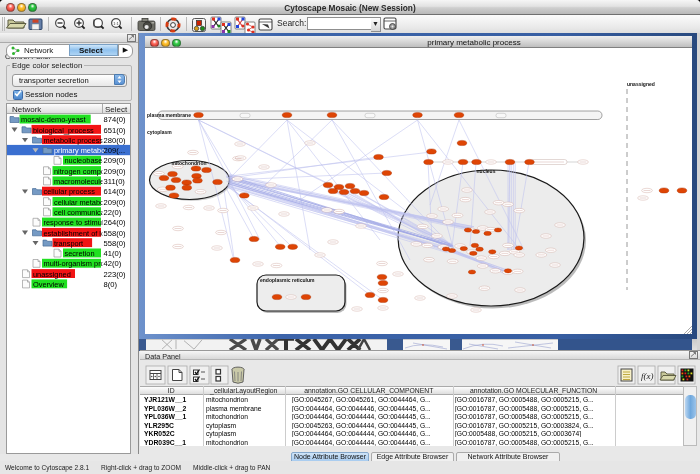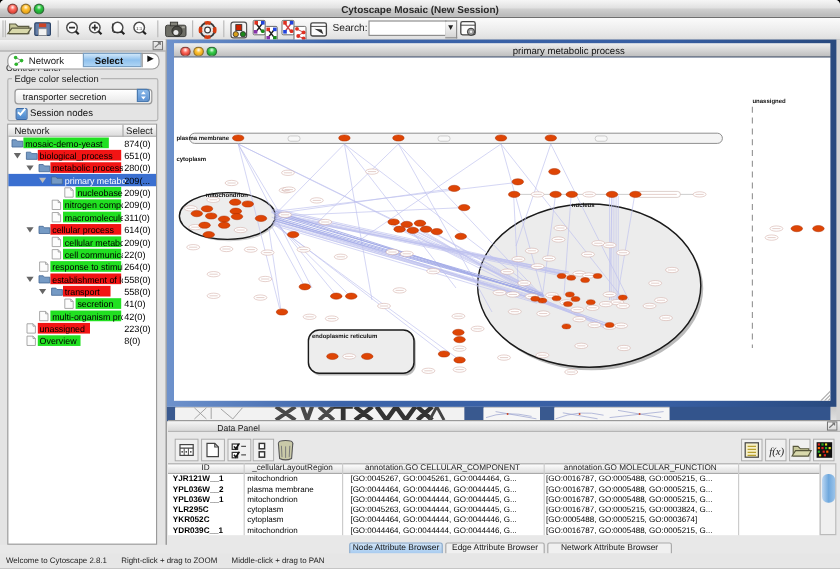--- a/index.html
+++ b/index.html
@@ -586,21 +586,21 @@
     <text x="260" y="281.5" font-size="5px" font-weight="bold" fill="#111" font-family="Liberation Sans">endoplasmic reticulum</text>
     <text x="627" y="86" font-size="5px" font-weight="bold" fill="#111" font-family="Liberation Sans">unassigned</text>
     <g stroke="#aaa" stroke-width="1">
       <line x1="684" y1="334" x2="692" y2="326"></line>
       <line x1="687" y1="334" x2="692" y2="329"></line>
       <line x1="690" y1="334" x2="692" y2="332"></line>
     </g>
   </svg>
 <div class="abs" style="left:140px;top:350px;width:560px;height:113px;background:#e8e8e8;"></div>
 <div class="abs" style="left:140px;top:350px;width:560px;height:10px;background:linear-gradient(#f6f6f6,#d8d8d8);border-top:1px solid #999;border-bottom:1px solid #b5b5b5;box-sizing:border-box;"></div>
-<div class="abs" style="left:145px;top:352px;font-size:7.2px;color:#222;margin-left:36px;">Data Panel</div>
+<div class="abs" style="left:145px;top:352px;font-size:7.2px;color:#222;">Data Panel</div>
 <svg class="abs" style="left:689px;top:351px" width="9" height="8" viewBox="0 0 9 8">
 <rect x="0.5" y="0.5" width="8" height="7" fill="none" stroke="#777" stroke-width="1"></rect>
 <path d="M2 5.5 L6.5 1.5 M4.5 1.5 L6.5 1.5 L6.5 3.5" stroke="#777" stroke-width="1" fill="none"></path>
   </svg>
 <svg class="abs" style="left:140px;top:360px" width="560" height="26" viewBox="0 0 560 26">
     <rect x="6" y="6" width="19" height="18" fill="#f0f0f0" stroke="#aaa" stroke-width="0.8"></rect>
     <rect x="28" y="6" width="19" height="18" fill="#f0f0f0" stroke="#aaa" stroke-width="0.8"></rect>
     <rect x="50" y="6" width="19" height="18" fill="#f0f0f0" stroke="#aaa" stroke-width="0.8"></rect>
     <rect x="71" y="6" width="17" height="18" fill="#f0f0f0" stroke="#aaa" stroke-width="0.8"></rect>
     <rect x="10" y="10.5" width="11" height="9" fill="#fff" stroke="#444" stroke-width="1"></rect>

